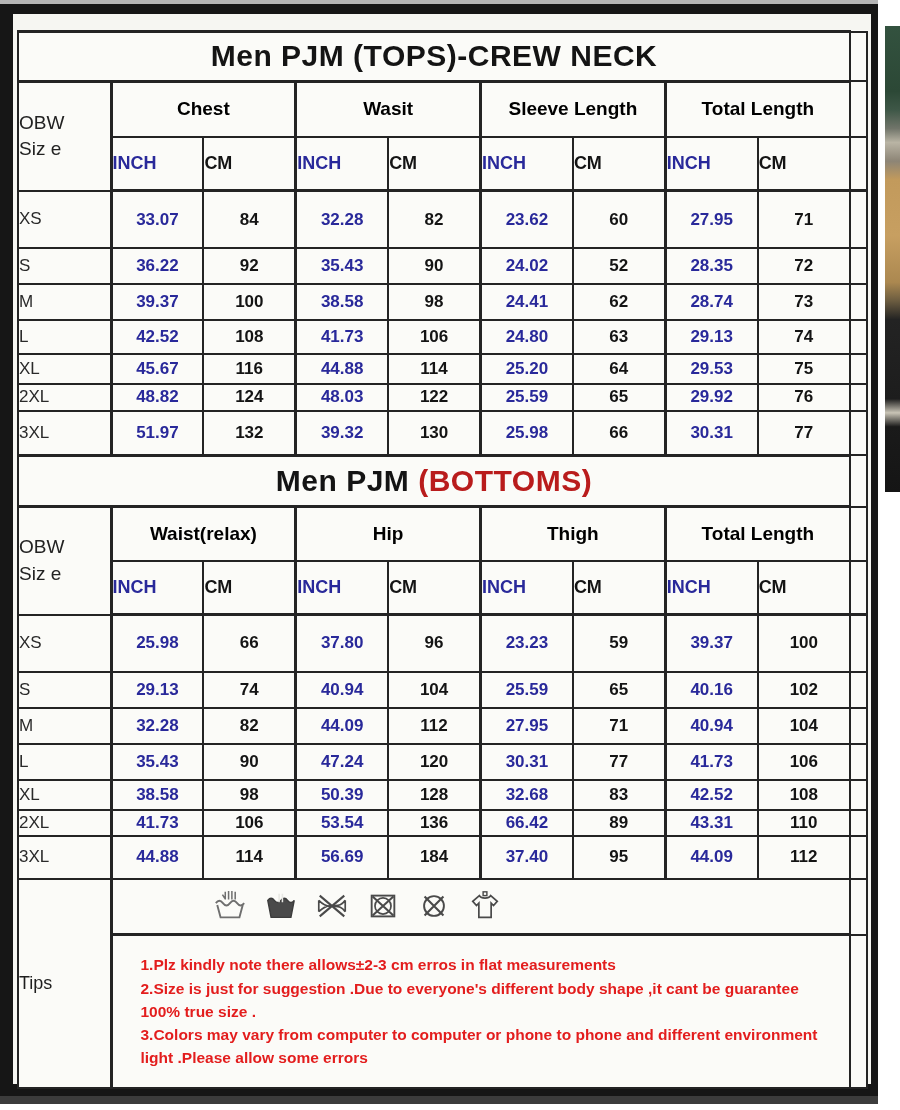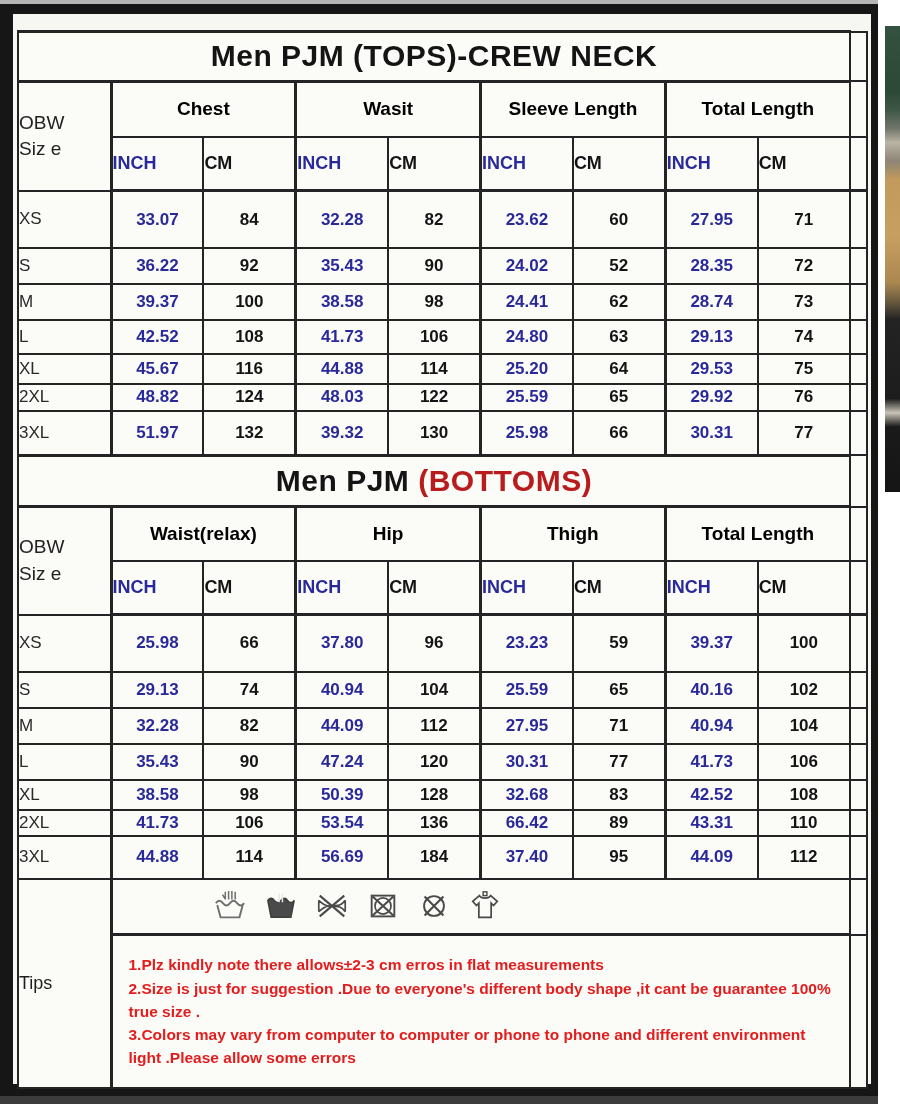--- a/index.html
+++ b/index.html
@@ -31,21 +31,21 @@
   .inch{color:var(--navy,#29299a);}
   .cm{color:#141414;}
   .size{font-size:17px;color:#2a2a2a;border-right-width:3px;}
   .val{font-weight:bold;font-size:17px;text-align:center;}
   .sp{background:#fbfbf8;}
   .tips-label{text-align:left;font-size:18px;color:#1e1e1e;border-right-width:3px;}
   .icons-cell{vertical-align:middle;border-bottom-width:3px;}
   .icons-wrap{display:flex;gap:17px;align-items:center;padding-left:100px;}
   .cicon{display:inline-flex;}
   .tips-text{
-    vertical-align:middle;padding:8px 16px;color:var(--red,#e31d1d);
+    vertical-align:middle;padding:8px 28px;color:var(--red,#e31d1d);
     font-weight:bold;font-size:15.5px;line-height:1.5;text-align:left;
   }
   .photo-strip{
     position:absolute;right:0;top:26px;width:15px;height:466px;
     background:linear-gradient(180deg,
       #33523f 0%, #2c4836 14%, #3e5747 18%, #71756a 22%, #b9b4a4 25%,
       #8d8576 29%, #c29a5c 33%, #c79f61 45%, #ab8850 55%, #6b5c40 59%,
       #232323 63%, #1d1d1d 80%, #c9c4b6 83%, #1a1a1a 86%, #151515 100%);
   }
 </style>

